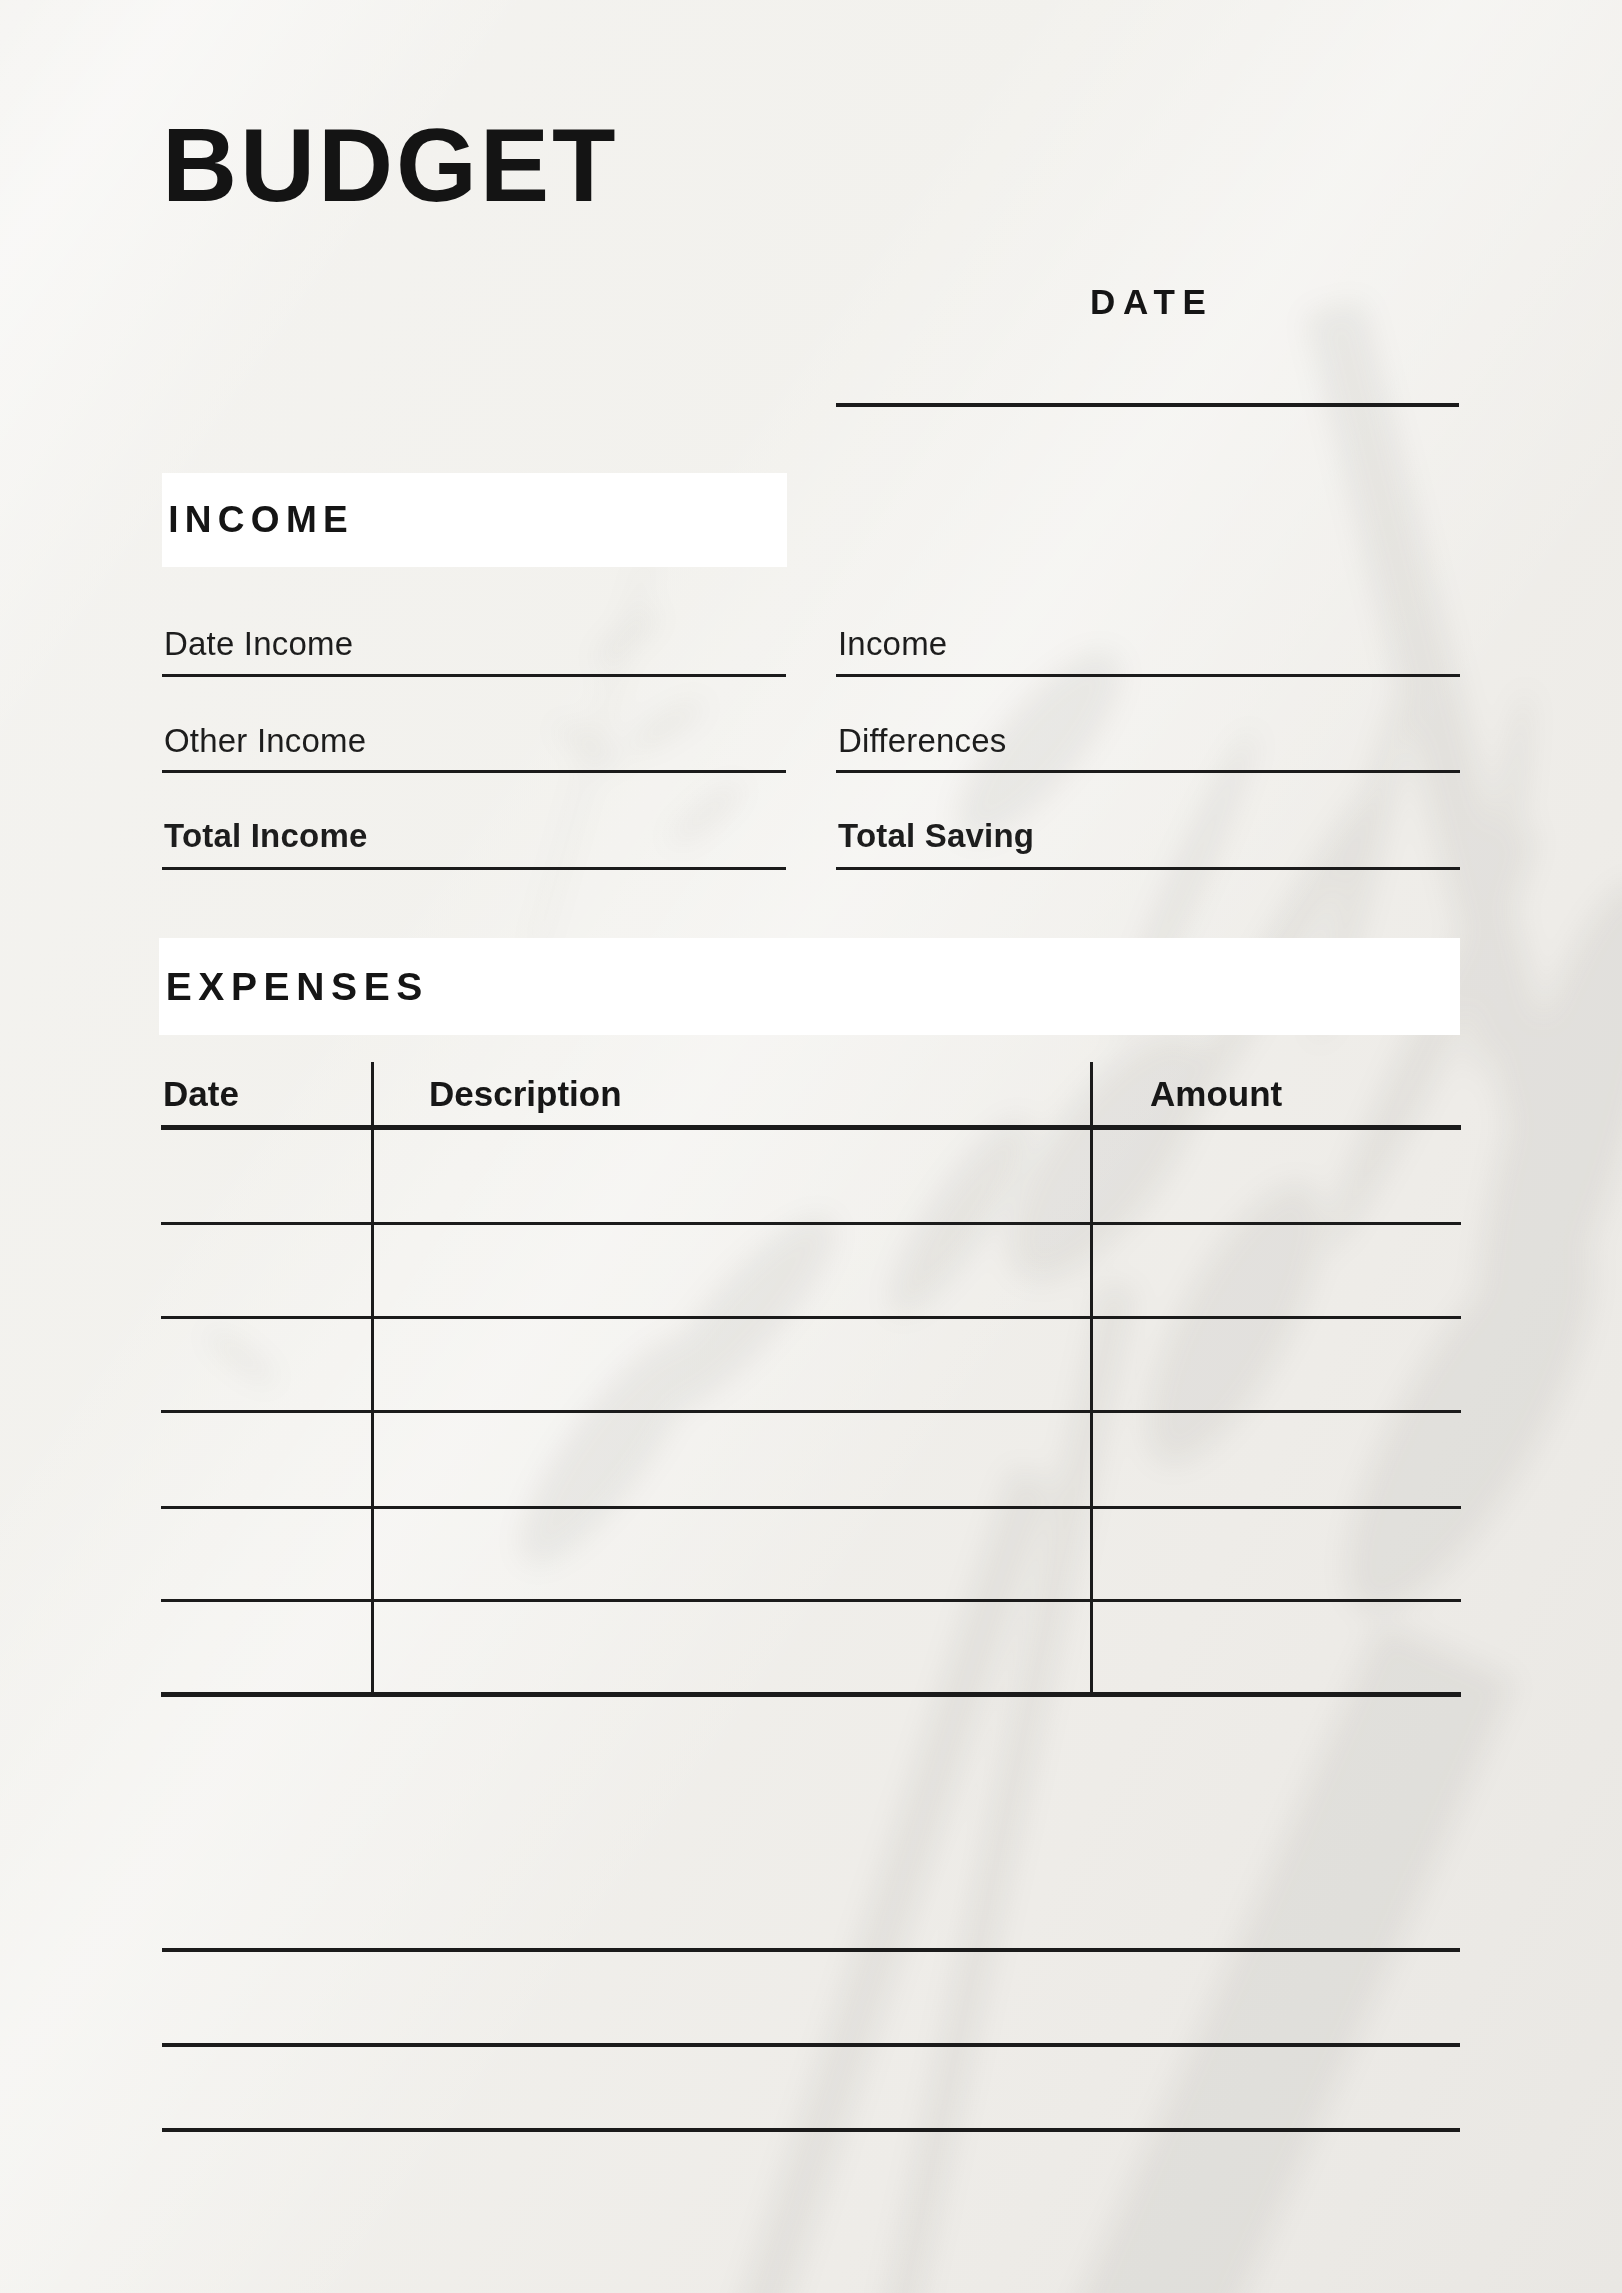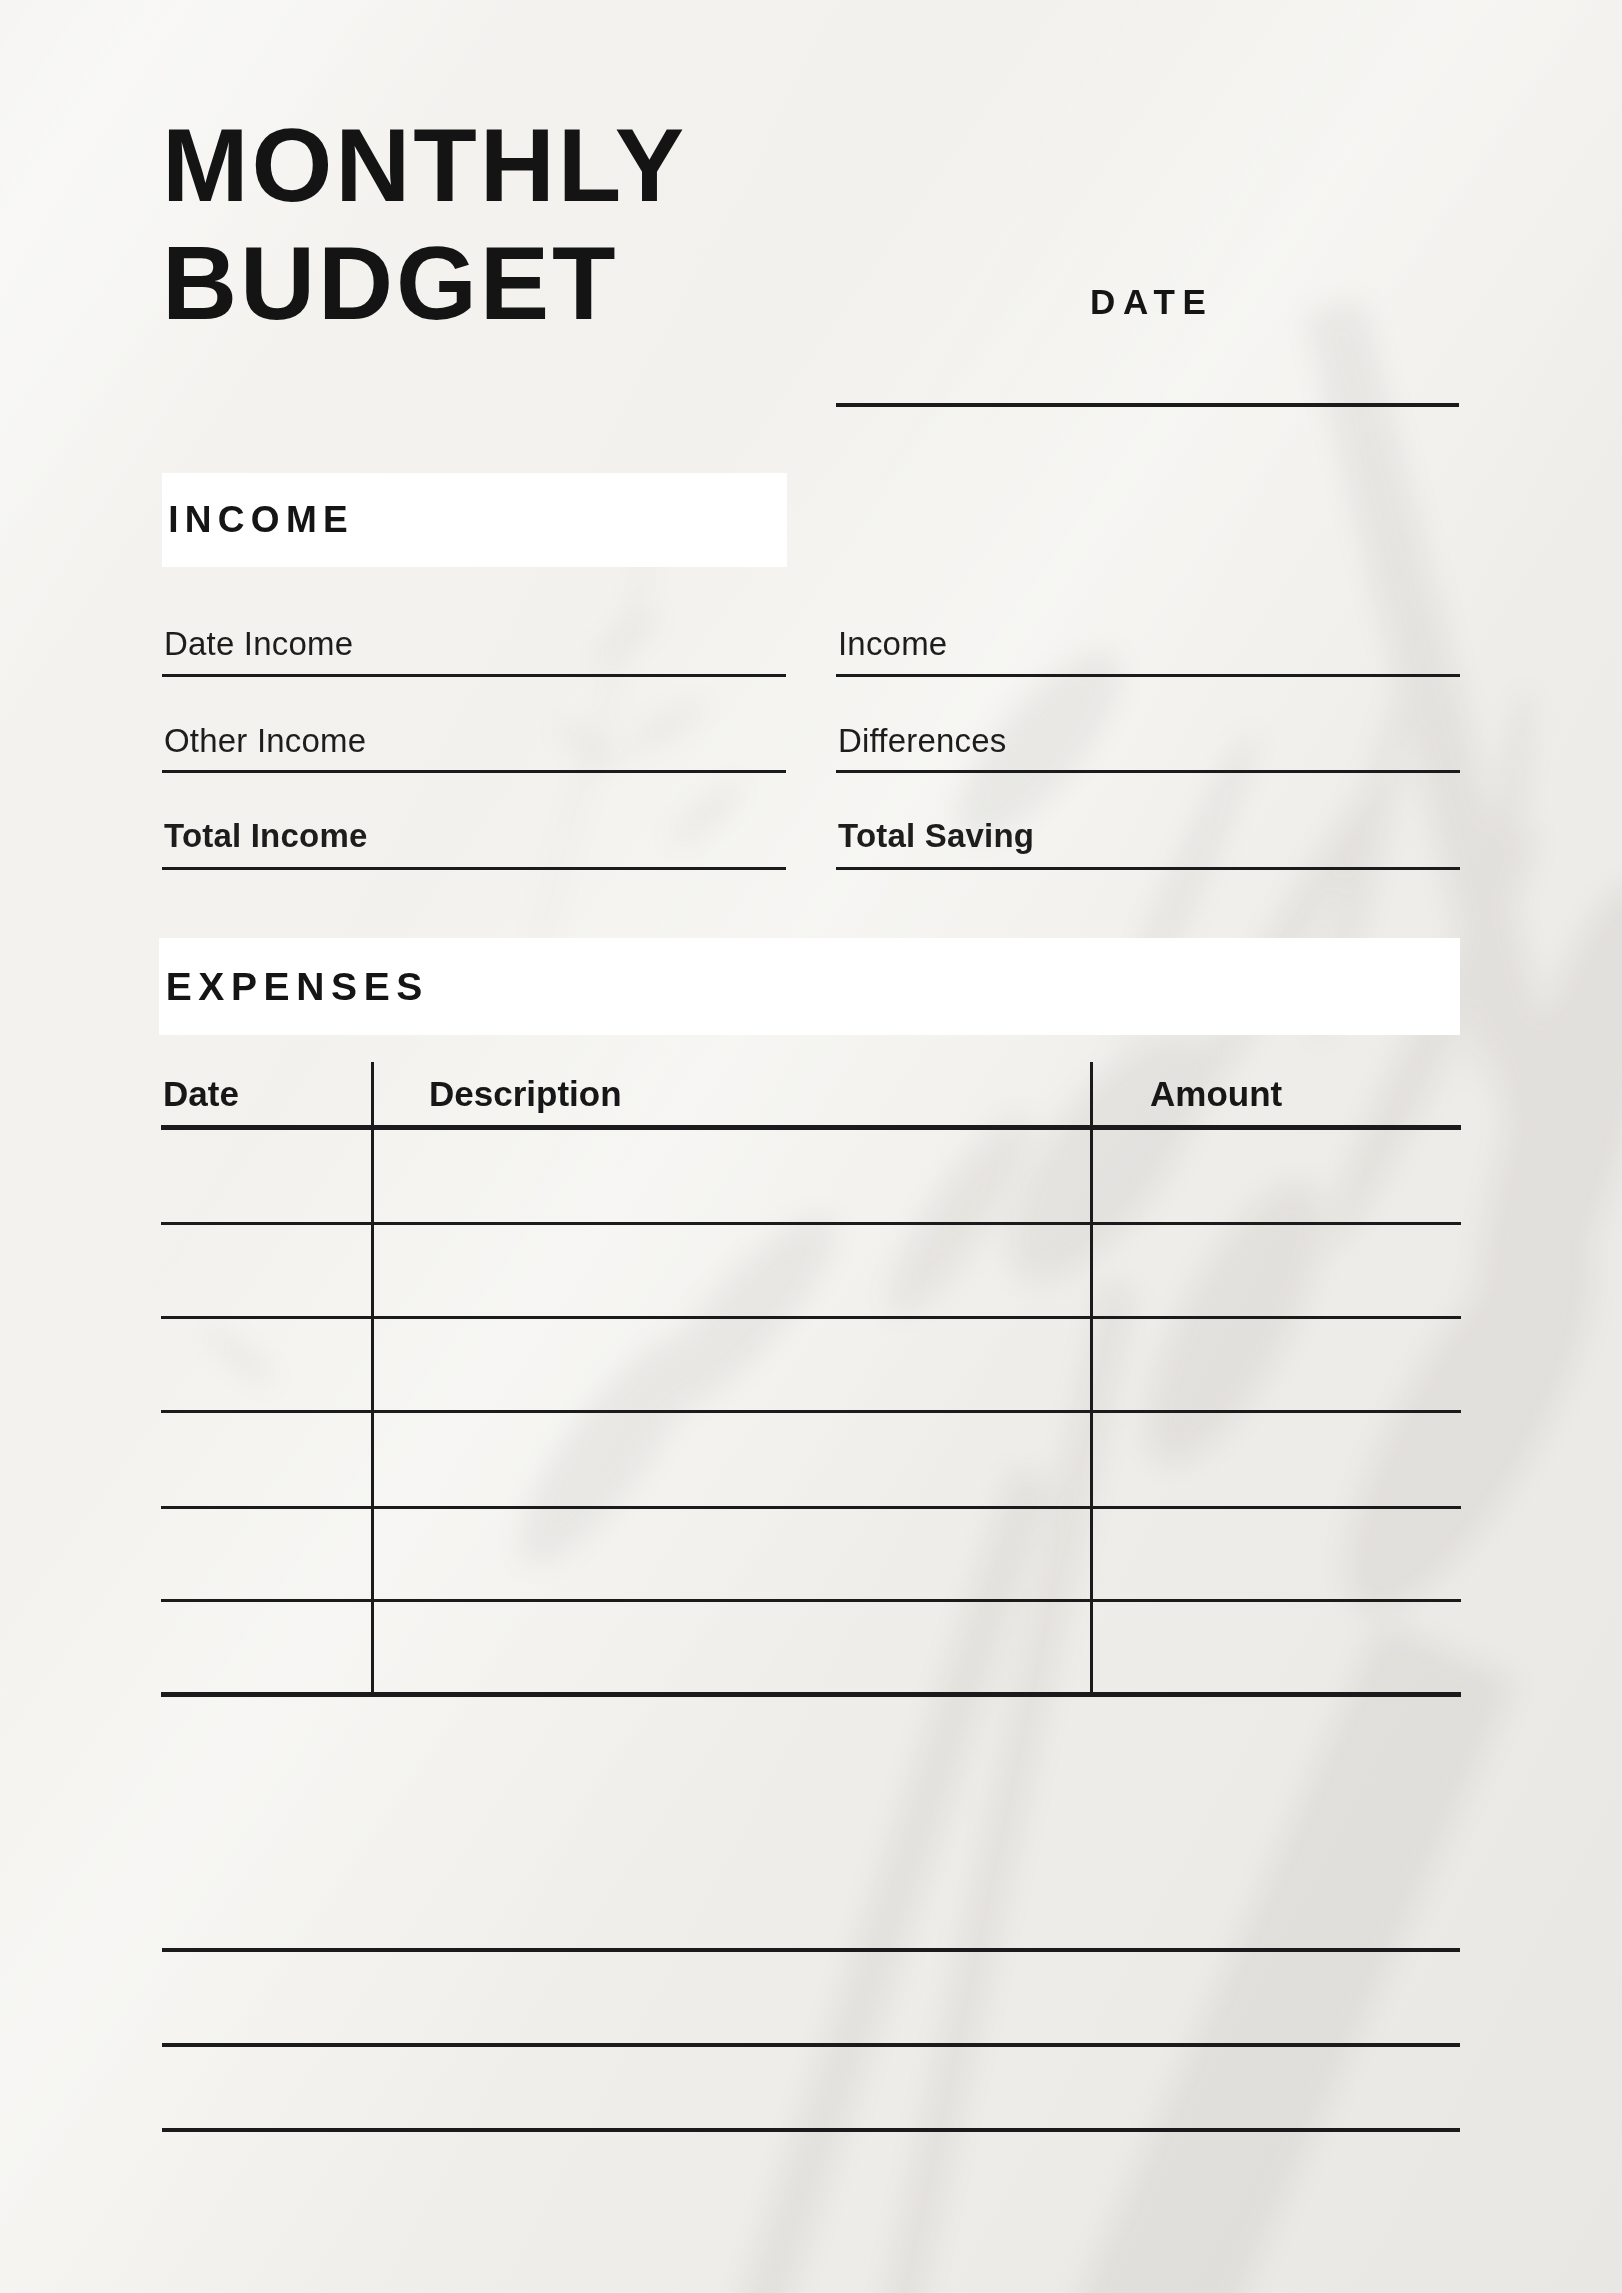--- a/index.html
+++ b/index.html
@@ -67,21 +67,20 @@
       <ellipse cx="640, " cy="880" rx="9" ry="44" transform="rotate(-52 640 880)"></ellipse>
 
       <ellipse cx="1060" cy="760" rx="40" ry="120" transform="rotate(40 1060 760)"></ellipse>
       <ellipse cx="980" cy="1240" rx="30" ry="120" transform="rotate(34 980 1240)"></ellipse>
       <ellipse cx="760" cy="1340" rx="36" ry="130" transform="rotate(42 760 1340)"></ellipse>
       <ellipse cx="620" cy="1480" rx="40" ry="140" transform="rotate(36 620 1480)"></ellipse>
     </g>
   </svg>
 
   <div class="abs page-title" style="left:162px;top:106px;">
-    <div>MONTHLY</div>
     <div>BUDGET</div>
   </div>
 
   <div class="abs date-label" style="left:836px;top:282px;width:624px;">DATE</div>
   <div class="line" style="left:836px;top:403px;width:623px;height:3.9px;"></div>
 
   <div class="band" style="left:162px;top:473px;width:625px;height:94px;">
     <span class="band-title">INCOME</span>
   </div>
 

